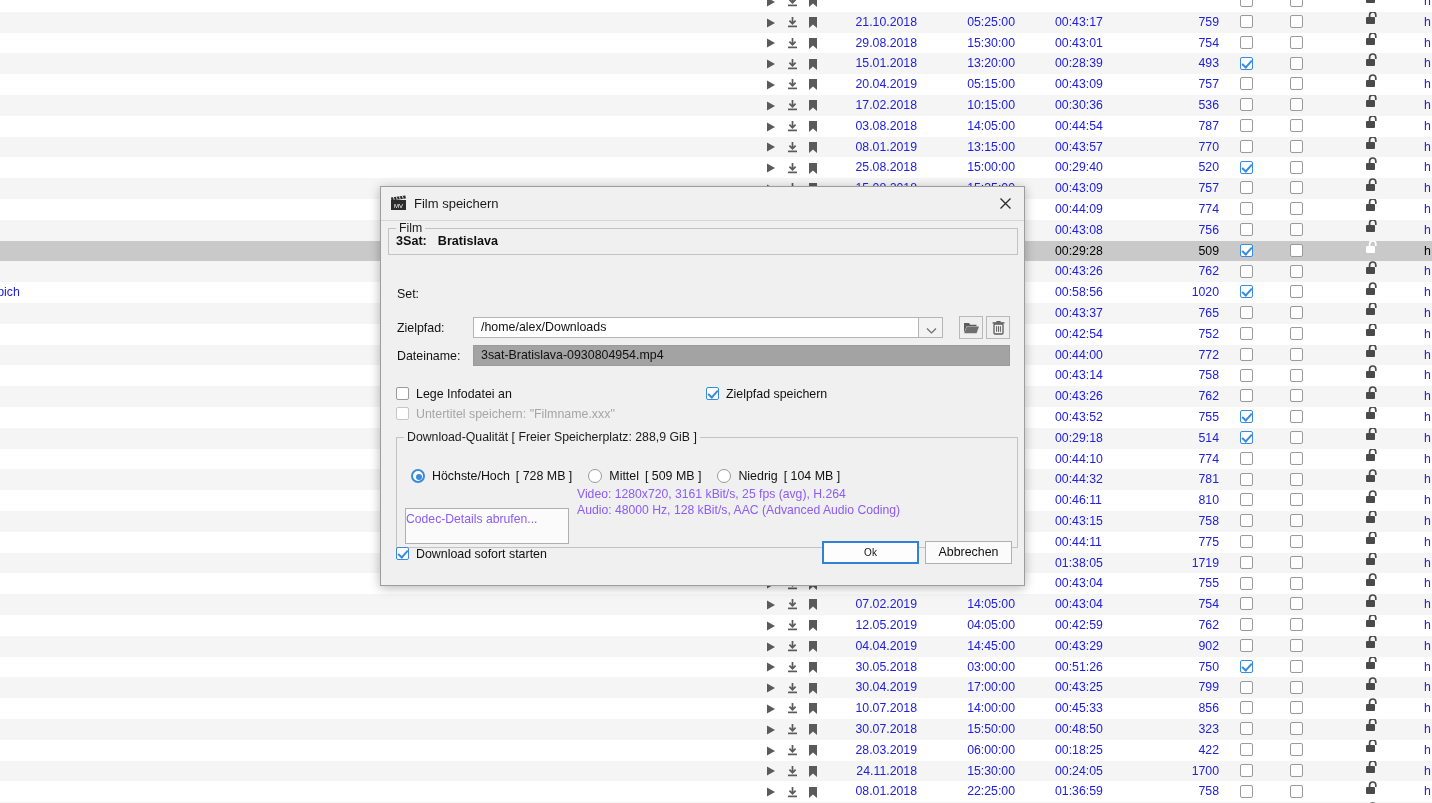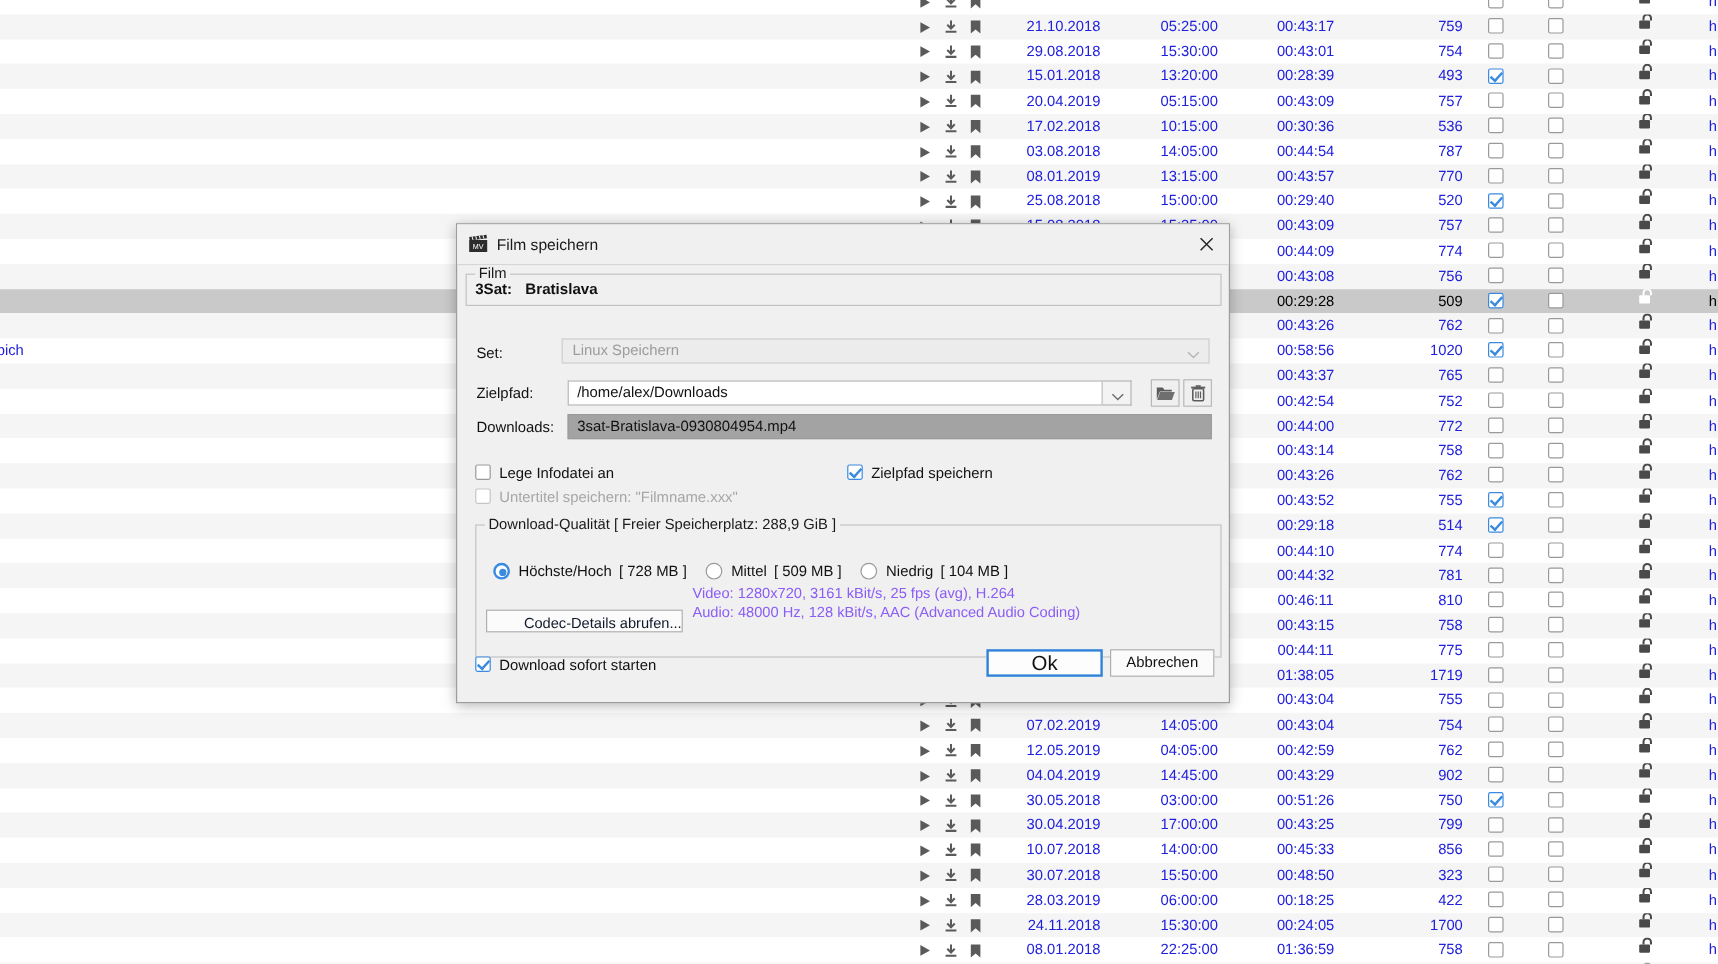--- a/index.html
+++ b/index.html
@@ -16,21 +16,21 @@
   .trow{position:absolute;left:0;width:1432px;height:20.8px;box-sizing:border-box;}
   .trow.alt{background:#f5f5f5;}
   .trow.sel{background:#c9c9c9;}
   .cell{position:absolute;top:0;height:20.8px;line-height:20.8px;color:#2020dd;
         white-space:nowrap;overflow:hidden;font-size:12.3px;}
   .trow.sel .cell{color:#000;}
   .c-title{left:-210px;width:760px;text-align:left;}
   .c-icons{left:765px;width:62px;text-align:left;color:#555;}
   .c-date{left:835px;width:82px;text-align:right;}
   .c-time{left:945px;width:70px;text-align:right;}
-  .c-dur{left:1055px;width:66px;text-align:center;}
+  .c-dur{left:1055px;width:66px;text-align:left;}
   .c-size{left:1150px;width:69px;text-align:right;}
   .c-cb1{left:1240px;width:22px;}
   .c-cb2{left:1290px;width:22px;}
   .c-lock{left:1365px;width:22px;}
   .c-url{left:1424px;width:30px;text-align:left;}
 
   .ic{display:inline-block;vertical-align:middle;margin-right:9px;}
   .ic svg{display:block;}
 
   .cbx{width:13px;height:13px;border:1px solid #9a9a9a;border-radius:2px;background:#fff;
@@ -94,28 +94,28 @@
   #chk-zielpfad{left:325px;top:200px;}
 
   #qual-group{left:15px;top:250px;width:622px;height:111px;}
   .radio{width:14px;height:14px;border:1px solid #9a9a9a;border-radius:50%;background:#fff;
      box-sizing:border-box;display:inline-block;vertical-align:middle;margin-top:-2px;position:relative;margin-right:7px;}
   .radio.on{border-color:#3a8adf;border-width:2px;}
   .radio.on:after{content:"";position:absolute;left:3px;top:3px;width:6px;height:6px;border-radius:50%;background:#3a8adf;}
   #radio-line{position:absolute;left:14px;top:31px;font-size:12.4px;color:#111;white-space:nowrap;}
   #radio-line .rlabel{margin-right:6px;}
   #radio-line .rsize{margin-right:16px;}
-  #codec-btn{position:absolute;left:8px;top:70px;width:164px;height:19px;border:1px solid #b0b0b0;
-     background:#fbfbfb;box-sizing:border-box;text-align:right;line-height:20px;font-size:12.2px;color:#0f172a;}
+  #codec-btn{position:absolute;left:8px;top:70px;width:164px;height:36px;border:1px solid #b0b0b0;
+     background:#fbfbfb;box-sizing:border-box;text-align:left;line-height:20px;font-size:12.2px;color:#8b5cf6;}
   #codec-info{position:absolute;left:180px;top:48px;font-size:12.2px;color:#8b5cf6;line-height:16.3px;}
 
   #chk-start{left:15px;top:360px;}
   #btn-ok{position:absolute;left:441px;top:354px;width:97px;height:23px;
      border:2px solid #2f82d8;background:#fdfdfd;box-sizing:border-box;
-     text-align:center;line-height:19px;font-size:17px;color:#111;}
+     text-align:center;line-height:19px;font-size:10px;color:#111;}
   #btn-cancel{position:absolute;left:544px;top:354px;width:87px;height:23px;
      border:1px solid #b0b0b0;background:#fbfbfb;box-sizing:border-box;
      text-align:center;line-height:21px;font-size:12.4px;color:#111;}
 </style>
 </head>
 <body>
 
 <div id="table-area">
     <div class="trow" style="top:-9px">
       <div class="cell c-title">(2/2)</div>
@@ -1012,28 +1012,20 @@
   </div>
 
   <div class="group" id="film-group">
     <span class="glabel">Film</span>
     <span id="film-text">
       <span>3Sat:</span><span class="sep"></span><span>Bratislava</span>
     </span>
   </div>
 
   <span class="flabel" id="lbl-set">Set:</span>
-  <div id="set-combo">
-    <span class="val">Linux Speichern</span>
-    <span class="chev">
-      <svg width="11" height="8" viewBox="0 0 11 8">
-          <path d="M1 1.5 L5.5 6 L10 1.5" stroke="#b6b6b6" stroke-width="1.2" fill="none"></path>
-        </svg>
-    </span>
-  </div>
 
   <span class="flabel" id="lbl-zielpfad">Zielpfad:</span>
   <div id="path-input">
     <span class="val">/home/alex/Downloads</span>
   </div>
   <div id="path-chev">
     <span class="chev">
       <svg width="11" height="8" viewBox="0 0 11 8">
           <path d="M1 1.5 L5.5 6 L10 1.5" stroke="#6d6d6d" stroke-width="1.2" fill="none"></path>
         </svg>
@@ -1051,21 +1043,21 @@
     <span class="tbicon">
       <svg width="17" height="16" viewBox="0 0 17 16">
         <rect x="4" y="4" width="9" height="10" rx="1" fill="none" stroke="#5c5c5c" stroke-width="1.3"></rect>
         <rect x="2.6" y="2.2" width="11.8" height="1.5" fill="#5c5c5c"></rect>
         <rect x="6.4" y="1" width="4.2" height="1.4" fill="#5c5c5c"></rect>
         <path d="M6.6 6.2 L6.6 11.8 M8.5 6.2 L8.5 11.8 M10.4 6.2 L10.4 11.8" stroke="#5c5c5c" stroke-width="1"></path>
       </svg>
     </span>
   </div>
 
-  <span class="flabel" id="lbl-dateiname">Downloads:</span>
+  <span class="flabel" id="lbl-dateiname">Dateiname:</span>
   <div id="name-input">
     <span class="val">3sat-Bratislava-0930804954.mp4</span>
   </div>
 
   <label class="chkrow" id="chk-info">
     <span class="cbx"></span><span>Lege Infodatei an</span>
   </label>
   <label class="chkrow" id="chk-sub">
     <span class="cbx"></span><span>Untertitel speichern: "Filmname.xxx"</span>
   </label>

